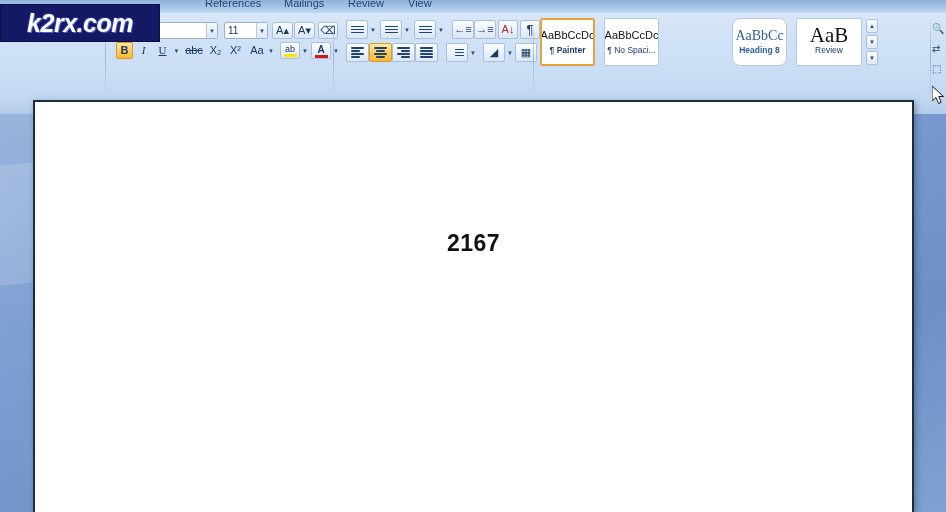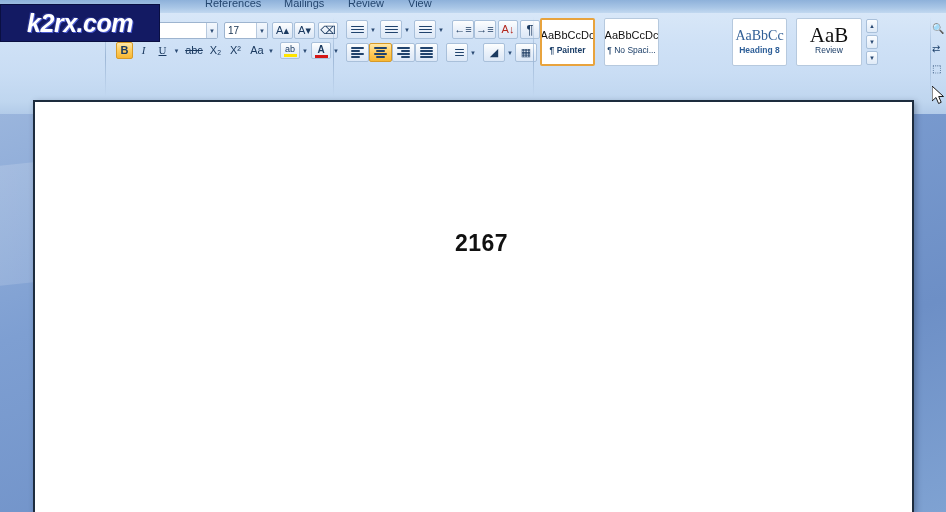--- a/index.html
+++ b/index.html
@@ -140,21 +140,20 @@
     position:absolute; left:33px; top:100px; width:881px; height:412px;
     background:#fff;
     border:2px solid #1d2c3e;
     border-bottom:none;
     box-shadow:2px 2px 6px rgba(20,35,60,.35);
   }
   #doc-text {
     position:absolute; left:0; top:128px; width:100%;
     text-align:center; font-size:23px; font-weight:bold; color:#111;
     letter-spacing:.5px;
-    margin-left:8px;
   }
 
   
   #cursor { position:absolute; left:932px; top:86px; width:14px; height:20px; }
 
   
   #watermark {
     position:absolute; left:0px; top:4px; width:160px; height:38px;
     background:#131a63;
     border:1px solid #0a0f42;
@@ -188,21 +187,21 @@
       <div class="gsep" style="left:105px;"></div>
 
       <div class="group" style="left:108px; width:222px;">
 
         <div class="combo" style="left:0px; top:8px; width:110px; height:17px;">
           <span class="cv"></span>
           <span class="cb">▼</span>
         </div>
 
         <div class="combo" style="left:116px; top:8px; width:44px; height:17px;">
-          <span class="cv">17</span>
+          <span class="cv">11</span>
           <span class="cb">▼</span>
         </div>
 
         <div class="btn" style="left:164px; top:8px; width:21px; height:17px;">
           <span class="ico">A▴</span>
         </div>
         <div class="btn" style="left:186px; top:8px; width:21px; height:17px;">
           <span class="ico">A▾</span>
         </div>
         <div class="btn" style="left:210px; top:8px; width:20px; height:17px;">
@@ -365,21 +364,21 @@
       <div class="group" style="left:538px; width:398px;">
 
         <div class="stile sel" style="left:2px;">
           <span class="sp">AaBbCcDc</span>
           <span class="sn b">¶ Painter</span>
         </div>
         <div class="stile" style="left:66px;">
           <span class="sp">AaBbCcDc</span>
           <span class="sn">¶ No Spaci...</span>
         </div>
-        <div class="stile" style="left:194px;">
+        <div class="stile" style="left:194px;border-radius:8px;">
           <span class="sp h">AaBbCc</span>
           <span class="sn blue">Heading 8</span>
         </div>
         <div class="stile" style="left:258px; width:66px;">
           <span class="sp serif" style="font-size:21px;">AaB</span>
           <span class="sn">Review</span>
         </div>
 
         <div class="sscroll" style="left:328px; top:5px;">▲</div>
         <div class="sscroll" style="left:328px; top:21px;">▼</div>

